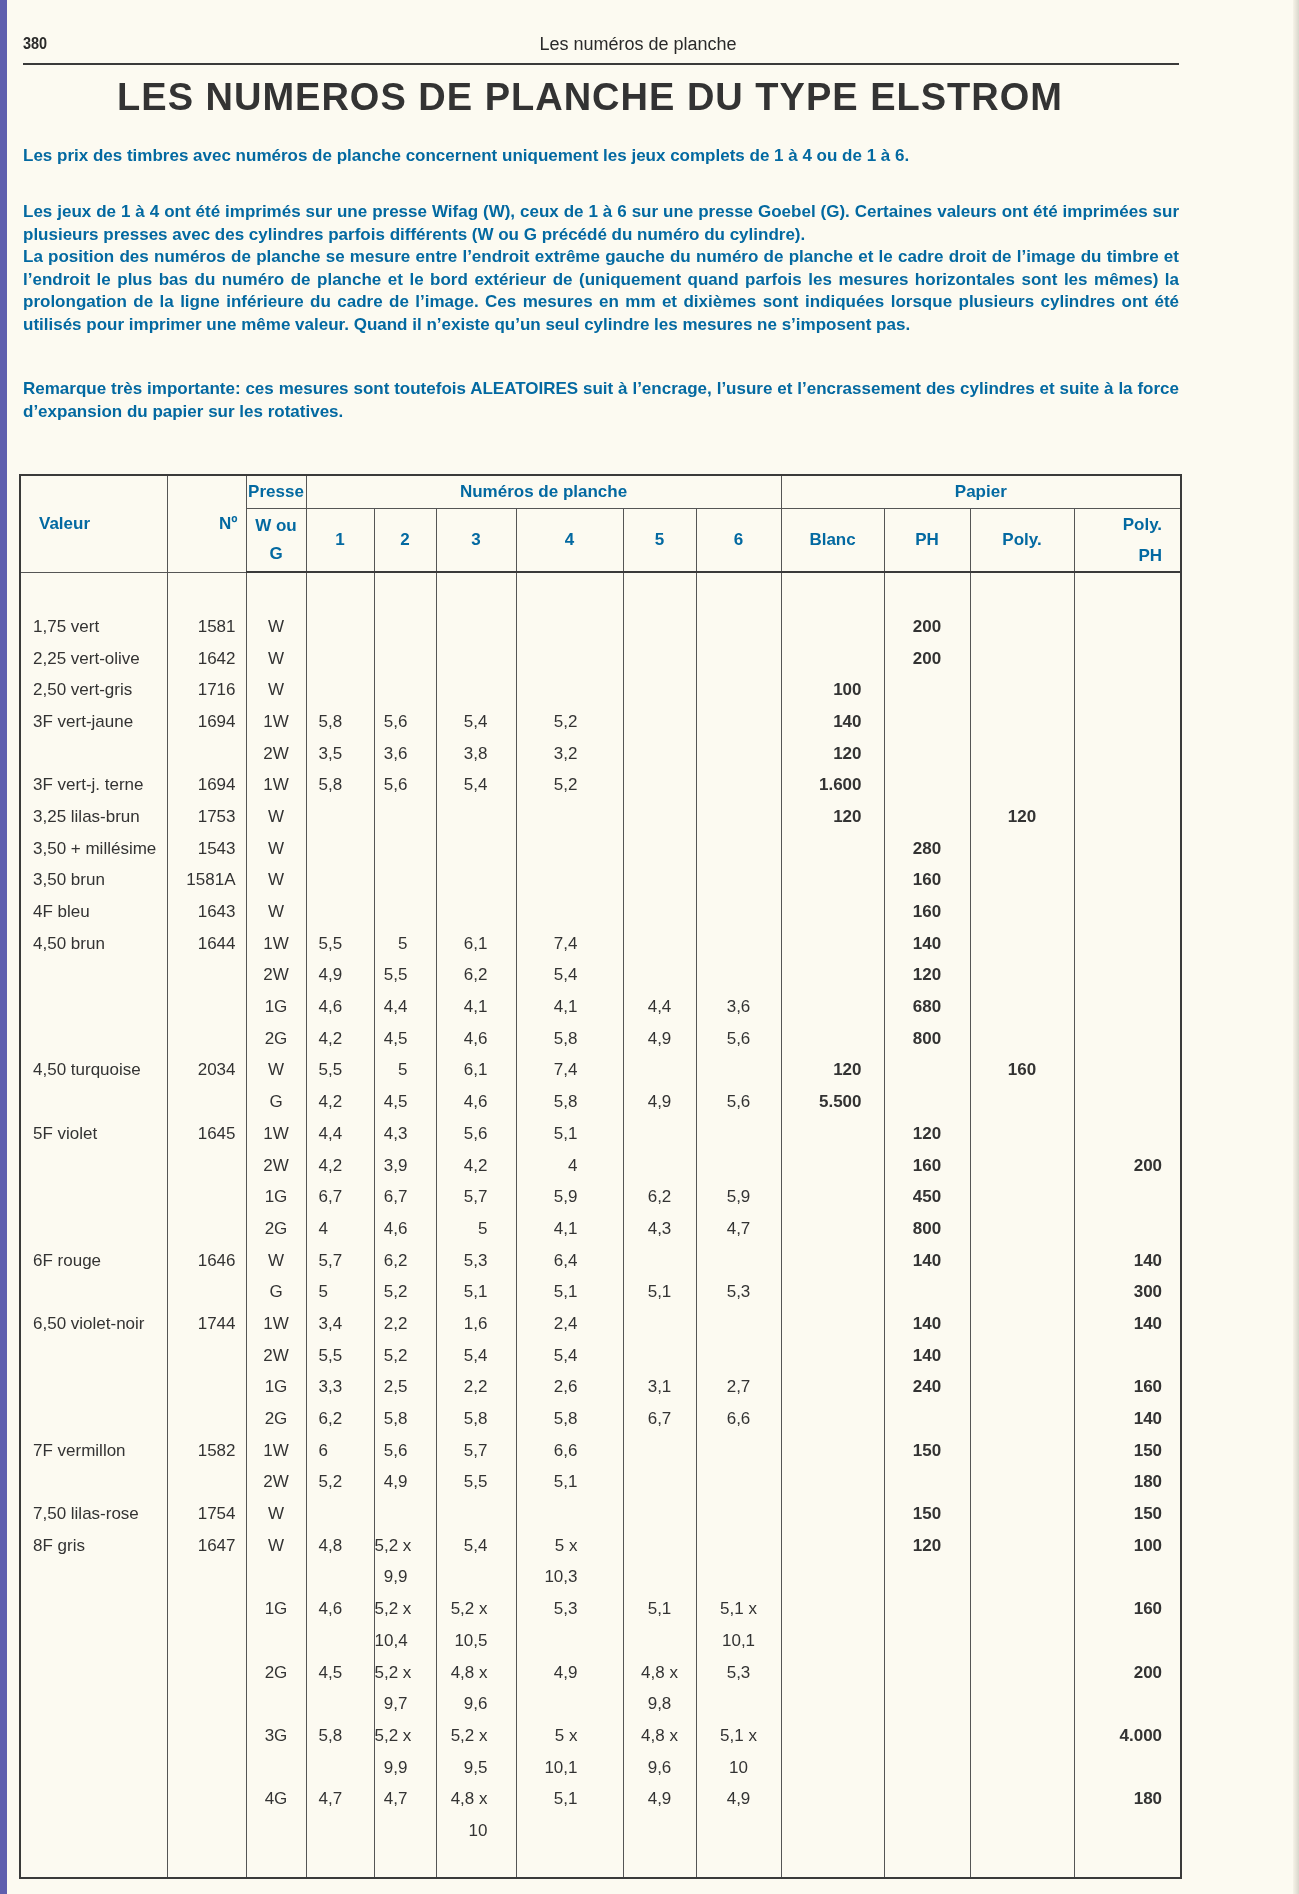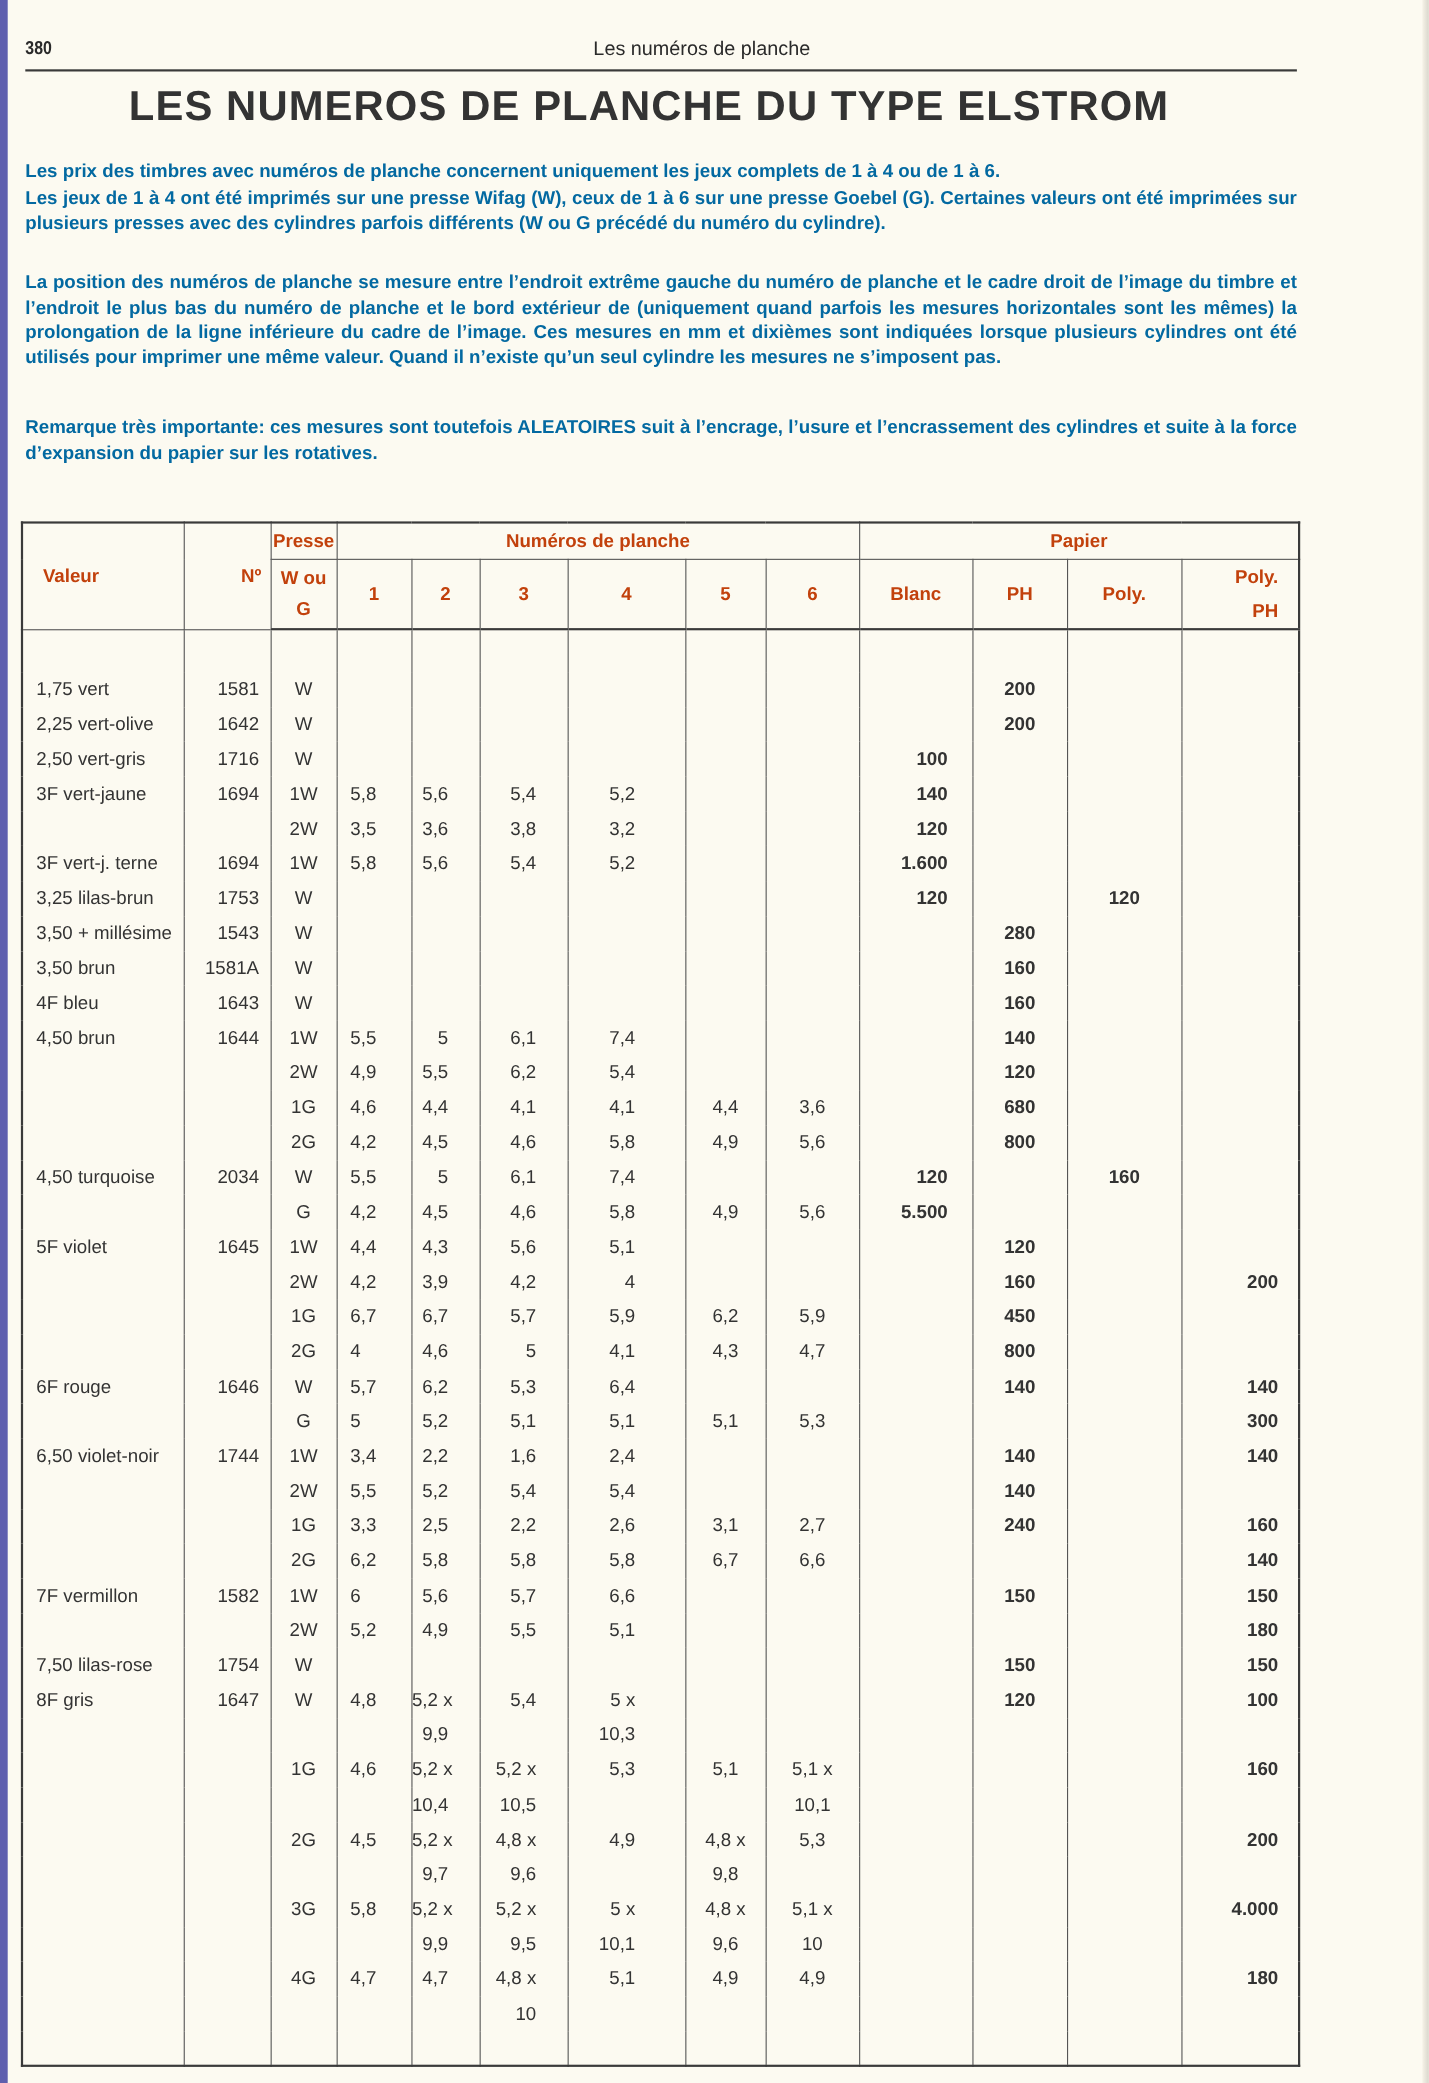--- a/index.html
+++ b/index.html
@@ -9,32 +9,32 @@
     font-family:"Liberation Sans", sans-serif; color:#2a2a2a;
   }
   .left-band { position:absolute; left:0; top:0; width:7px; height:1894px; background:#5f5fae; }
   .right-edge { position:absolute; right:0; top:0; width:6px; height:1894px; background:linear-gradient(90deg,#f6f3e8,#d9d6cc); }
   .page-number { position:absolute; left:23px; top:34px; font-size:17px; font-weight:bold; transform:scaleX(0.85); transform-origin:left; }
   .running-head { position:absolute; left:0; width:1180px; top:34px; text-align:center; font-size:18px; padding-left:20px;margin-left:28px; }
   .head-rule { position:absolute; left:23px; top:63px; width:1156px; height:2px; background:#3a3a3a; }
   .title { position:absolute; left:0; width:1180px; top:76px; text-align:center; font-size:38px; font-weight:bold; letter-spacing:1px; color:#333; transform:scaleX(1.0); }
   .para { position:absolute; left:23px; width:1156px; font-size:17px; font-weight:bold; line-height:22.7px; color:#0369a1; text-align:justify; }
   .p1 { top:145px; }
-  .p2 { top:169px; }
+  .p2 { top:201px; }
   .p3 { top:246px; }
   .p4 { top:378px; }
 
   table.grid {
     position:absolute; left:19px; top:474px; width:1161px;
     border-collapse:collapse; table-layout:fixed;
     font-family:"Liberation Sans", sans-serif;
     border:2px solid #3a3a3a;
   }
   table.grid th {
-    font-weight:bold; font-size:17px; color:#c2410c; border:1px solid #555;
+    font-weight:bold; font-size:17px; color:#0369a1; border:1px solid #555;
     padding:0; height:32px; text-align:center; transform-origin:center;
   }
   table.grid thead tr.h2 th { height:62px; }
   table.grid th.valeur { text-align:left; padding-left:18px; }
   table.grid th.no { text-align:right; padding-right:8px; }
   table.grid th.polyph { text-align:right; padding-right:18px; line-height:31px; }
   table.grid th.wog { line-height:28px; }
   table.grid thead tr.h2 th { border-bottom:2px solid #3a3a3a; }
   table.grid td {
     border-left:1px solid #555; border-right:1px solid #555;

